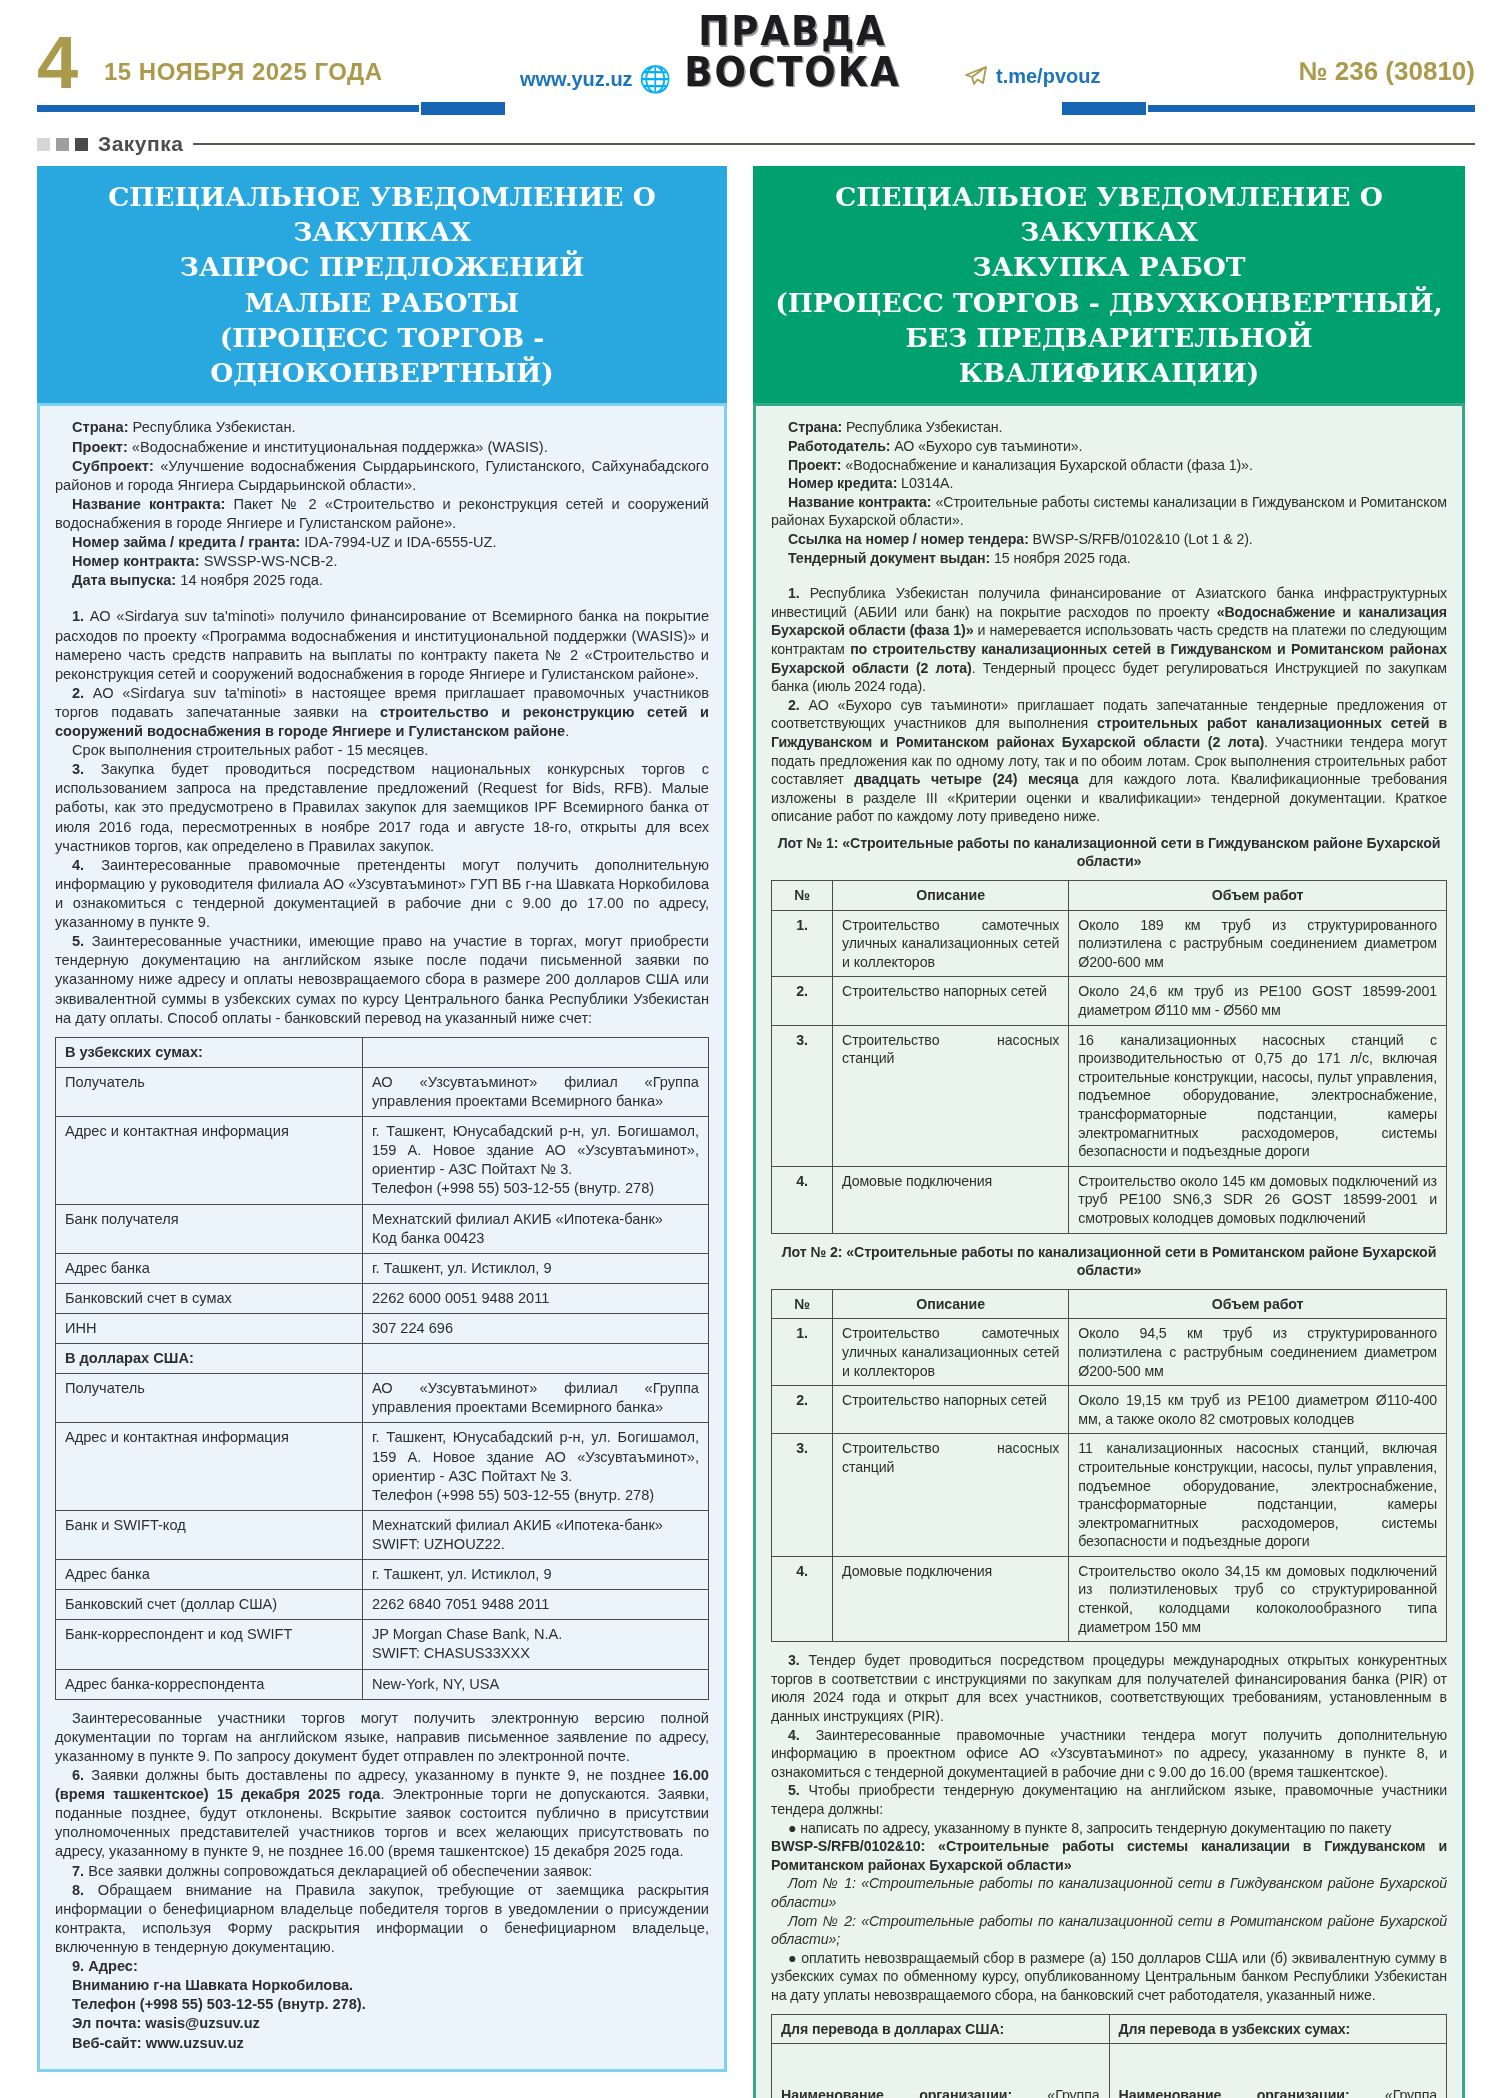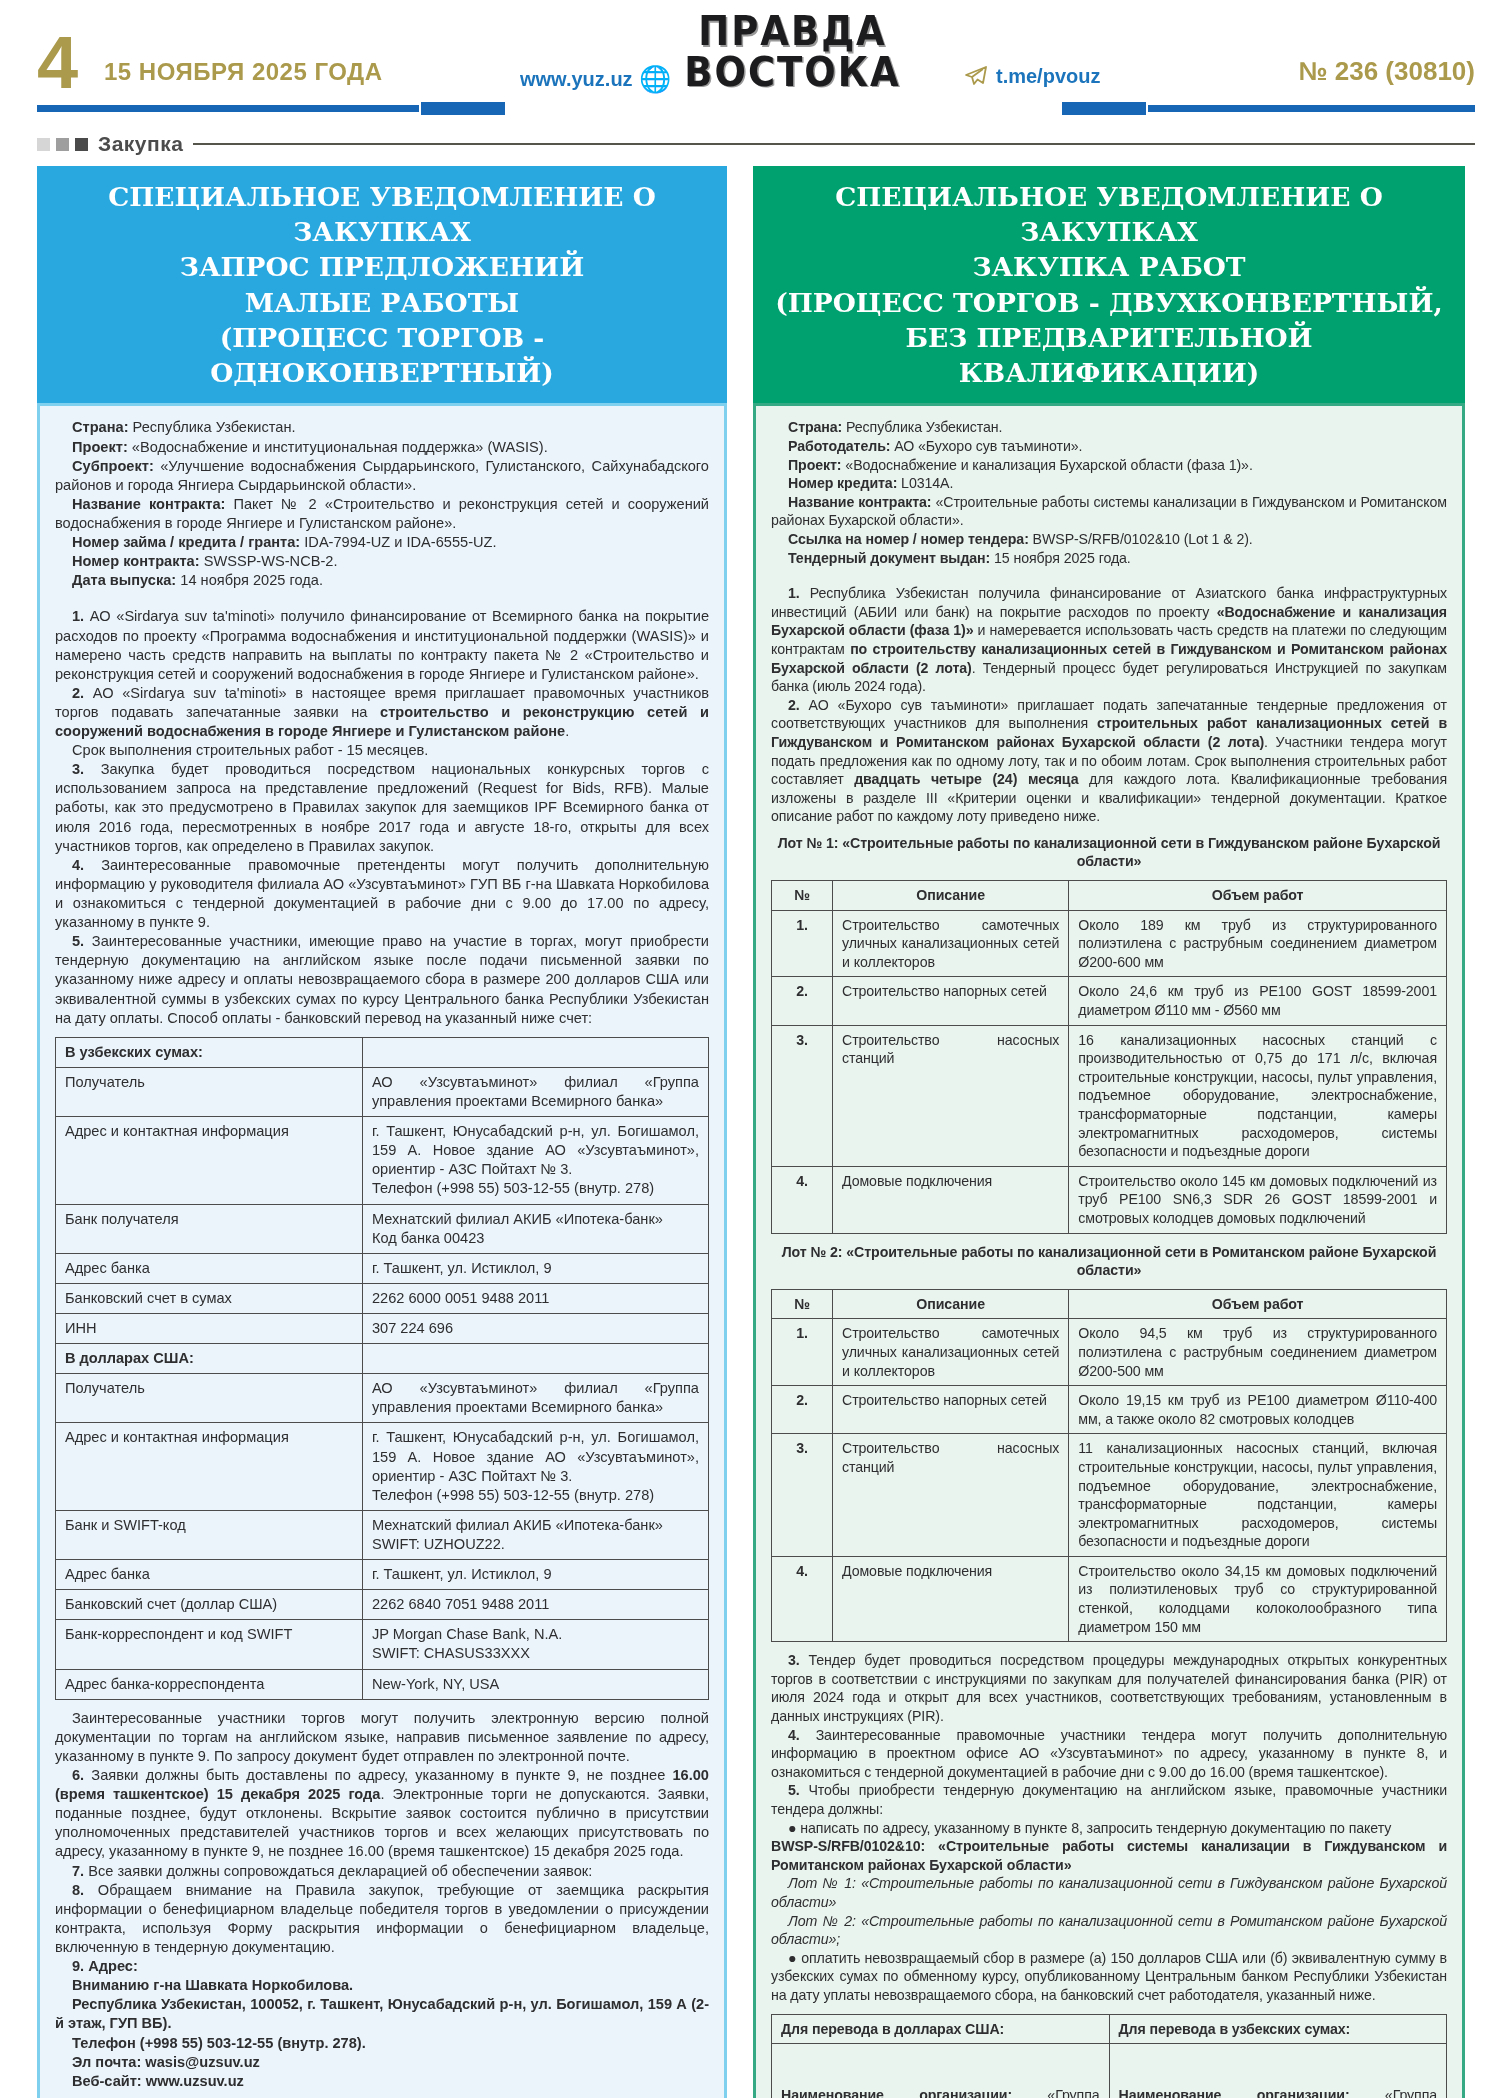--- a/index.html
+++ b/index.html
@@ -202,21 +202,20 @@
               </tbody>
           </table>
           <div>
 
           <p class="para"><span>Заинтересованные участники торгов могут получить электронную версию полной документации по торгам на английском языке, направив письменное заявление по адресу, указанному в пункте 9. По запросу документ будет отправлен по электронной почте.</span></p>
               <p class="para"><b>6.</b><span> Заявки должны быть доставлены по адресу, указанному в пункте 9, не позднее </span><b>16.00 (время ташкентское) 15 декабря 2025 года</b><span>. Электронные торги не допускаются. Заявки, поданные позднее, будут отклонены. Вскрытие заявок состоится публично в присутствии уполномоченных представителей участников торгов и всех желающих присутствовать по адресу, указанному в пункте 9, не позднее 16.00 (время ташкентское) 15 декабря 2025 года.</span></p>
               <p class="para"><b>7.</b><span> Все заявки должны сопровождаться декларацией об обеспечении заявок:</span></p>
               <p class="para"><b>8.</b><span> Обращаем внимание на Правила закупок, требующие от заемщика раскрытия информации о бенефициарном владельце победителя торгов в уведомлении о присуждении контракта, используя Форму раскрытия информации о бенефициарном владельце, включенную в тендерную документацию.</span></p>
               <p class="para"><b>9. Адрес:</b></p>
               <p class="para"><b>Вниманию г-на Шавката Норкобилова.</b></p>
-              <p class="para"><b>Республика Узбекистан, 100052, г. Ташкент, Юнусабадский р-н, ул. Богишамол, 159 А (2-й этаж, ГУП ВБ).</b></p>
               <p class="para"><b>Телефон (+998 55) 503-12-55 (внутр. 278).</b></p>
               <p class="para"><b>Эл почта: wasis@uzsuv.uz</b></p>
               <p class="para"><b>Веб-сайт: www.uzsuv.uz</b></p>
             </div>
         </div>
       </section>
 
     </div>
 
     <div class="col-right">

